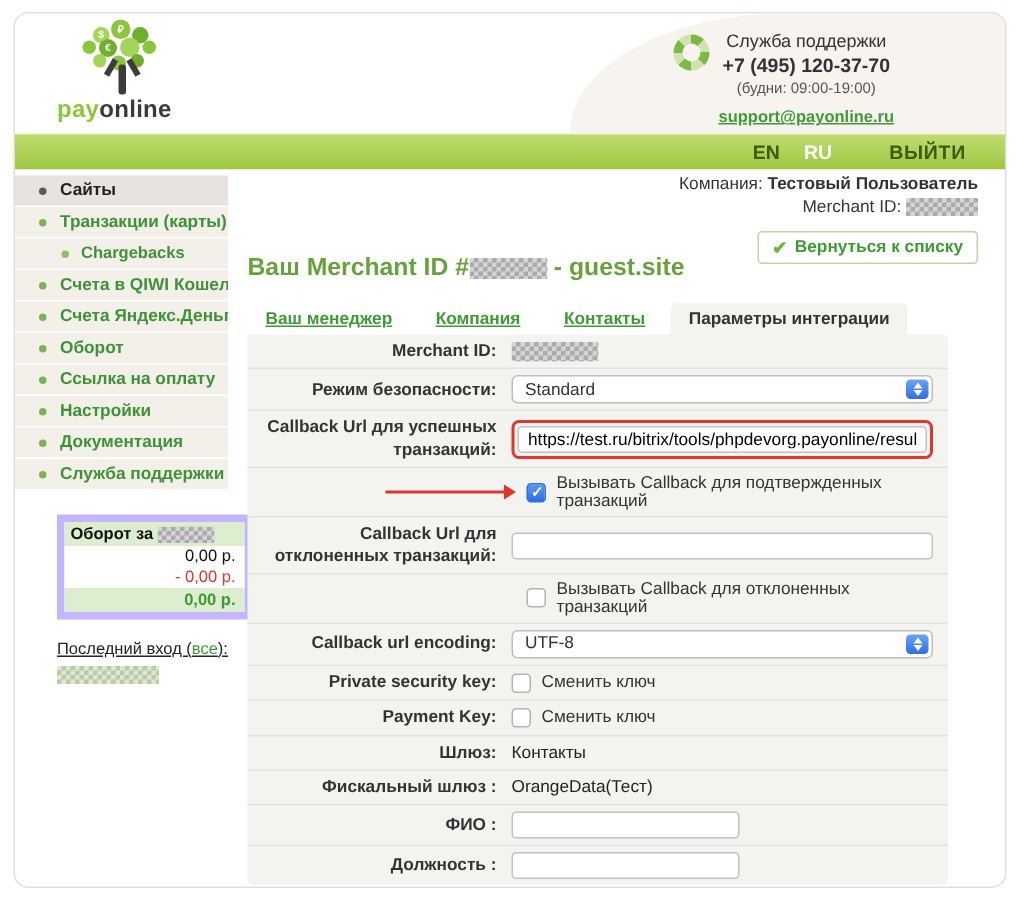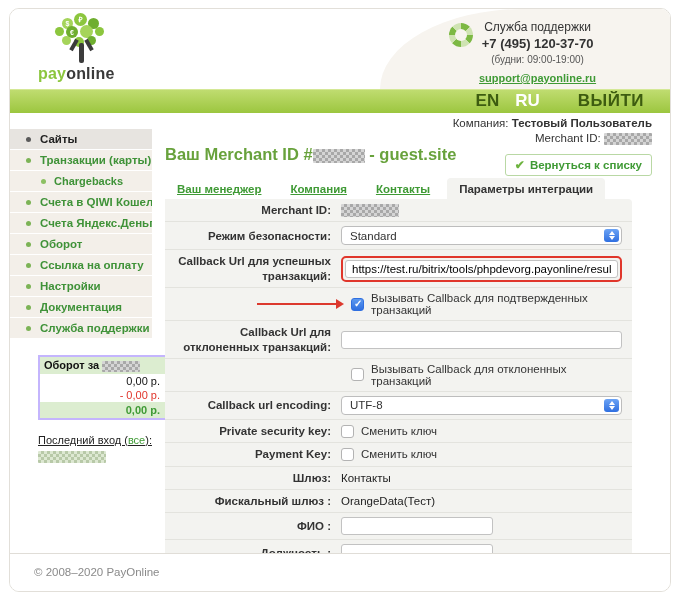--- a/index.html
+++ b/index.html
@@ -28,38 +28,38 @@
   .lifebuoy::after { content:""; position:absolute; left:6px; top:6px; width:12px; height:12px; border-radius:50%; background:#f7f4ef; }
   .support-txt { text-align:center; line-height:1.35; }
   .support-title { font-size:12px; color:#333; }
   .support-phone { font-size:13px; font-weight:bold; color:#333; }
   .support-hours { font-size:10px; color:#555; }
   .support-email { font-size:11px; font-weight:bold; color:#3f9a35; text-decoration:underline; cursor:pointer; }
 
   
   .navbar { height:24px; background:linear-gradient(#c1dd72,#9cc63f); box-shadow:inset 0 1px 0 #d4e896;
             display:flex; align-items:center; justify-content:flex-end; padding-right:26px;
-            font-size:17px; font-weight:bold; }
+            font-size:13px; font-weight:bold; }
   .navbar a { cursor:pointer; text-decoration:none; }
   .nav-en, .nav-logout { color:#3d5c10; }
   .nav-ru { color:#fff; margin:0 16px; }
   .nav-logout { margin-left:22px; letter-spacing:.5px; }
 
   
   .body-row { display:flex; height:442px; background:#fff; }
-  .sidebar { width:142px; flex:0 0 142px; padding-top:16px; }
+  .sidebar { width:142px; flex:0 0 142px; padding-top:4px; }
   .menu-item { position:relative; height:21px; line-height:21px; background:#f3efe9; border-bottom:1px solid #fff;
                padding-left:30px; font-size:11.5px; font-weight:bold; color:#3f9238; cursor:pointer; white-space:nowrap; overflow:hidden; }
   .menu-item::before { content:""; position:absolute; left:16px; top:8px; width:5px; height:5px; border-radius:50%; background:#7cb356; }
   .menu-item.selected { background:#e7e4e0; color:#222; }
   .menu-item.selected::before { background:#5a5a5a; }
   .menu-item.sub { padding-left:44px; font-size:11px; }
   .menu-item.sub::before { left:31px; background:#8cc063; }
 
-  .turnover { width:130px; margin:16px 0 0 28px; border:2px solid #c4b5fd; font-size:11px; }
+  .turnover { width:130px; margin:16px 0 0 28px; border:5px solid #c4b5fd; font-size:11px; }
   .turnover-head { background:#dcedd0; padding:2px 4px; font-weight:bold; color:#111; white-space:nowrap; }
   .turnover-row { background:#fff; text-align:right; padding:1px 6px; color:#111; }
   .turnover-row.neg { color:#e0352b; }
   .turnover-total { background:#dcedd0; text-align:right; padding:2px 6px; font-weight:bold; color:#3f9a35; }
   .lastlogin { margin:14px 0 0 28px; font-size:11px; color:#222; text-decoration:underline; white-space:nowrap; }
   .lastlogin a { color:#3f9a35; cursor:pointer; }
 
   
   .px { display:inline-block; vertical-align:middle; background-color:#d5d5d5;
         background-image:linear-gradient(45deg,rgba(150,150,150,.7) 25%,transparent 25%,transparent 75%,rgba(150,150,150,.7) 75%),
@@ -71,21 +71,21 @@
 
   
   .main { flex:1; position:relative; padding:8px 18px 0 13px; }
   .company-block { position:absolute; right:18px; top:3px; text-align:right; font-size:11.5px; line-height:1.3; }
   .company-block b { font-weight:bold; }
   .back-btn { margin-top:8px; display:inline-flex; align-items:center; gap:5px; background:#fff;
               border:1px solid #b9d8a4; border-radius:3px; padding:3px 9px; font-size:11.5px; font-weight:bold;
               color:#3f9a35; cursor:pointer; }
   .check-glyph { color:#6db33f; font-size:12px; }
 
-  .page-title { margin-top:24px; font-size:16.5px; font-weight:bold; color:#68a23c; }
+  .page-title { margin-top:48px; font-size:16.5px; font-weight:bold; color:#68a23c; }
   .tabs { display:flex; gap:5px; margin-top:14px; align-items:flex-end; }
   .tab { padding:5px 12px 4px; font-size:11.5px; font-weight:bold; color:#3f9a35; text-decoration:underline; cursor:pointer;text-align:center; }
   .tab.active { background:#f3f3f0; border-radius:4px 4px 0 0; color:#333; text-decoration:none; }
 
   .form-panel { width:467px; background:#f3f3f0; border-radius:0 4px 4px 4px; font-size:11.5px; }
   .frow { display:flex; align-items:center; padding:4px 10px 4px 6px; border-bottom:1px solid #e3e3de; min-height:21px; }
   .frow:last-child { border-bottom:none; }
   .flabel { width:170px; flex:0 0 170px; text-align:right; font-weight:bold; padding-right:10px; line-height:1.25; }
   .fctrl { flex:1; position:relative; display:flex; align-items:center; }
   .spacer { width:180px; flex:0 0 180px; position:relative; height:14px; }
@@ -306,16 +306,13 @@
           <div class="flabel">Должность :</div>
           <div class="fctrl">
               <input type="text" class="small" style="">
             </div>
         </div>
 
       </div>
     </div>
   </div>
 
-  <div class="footer">
-    <span>© 2008–2020 PayOnline</span>
-  </div>
 </div>
 
 </body></html>

